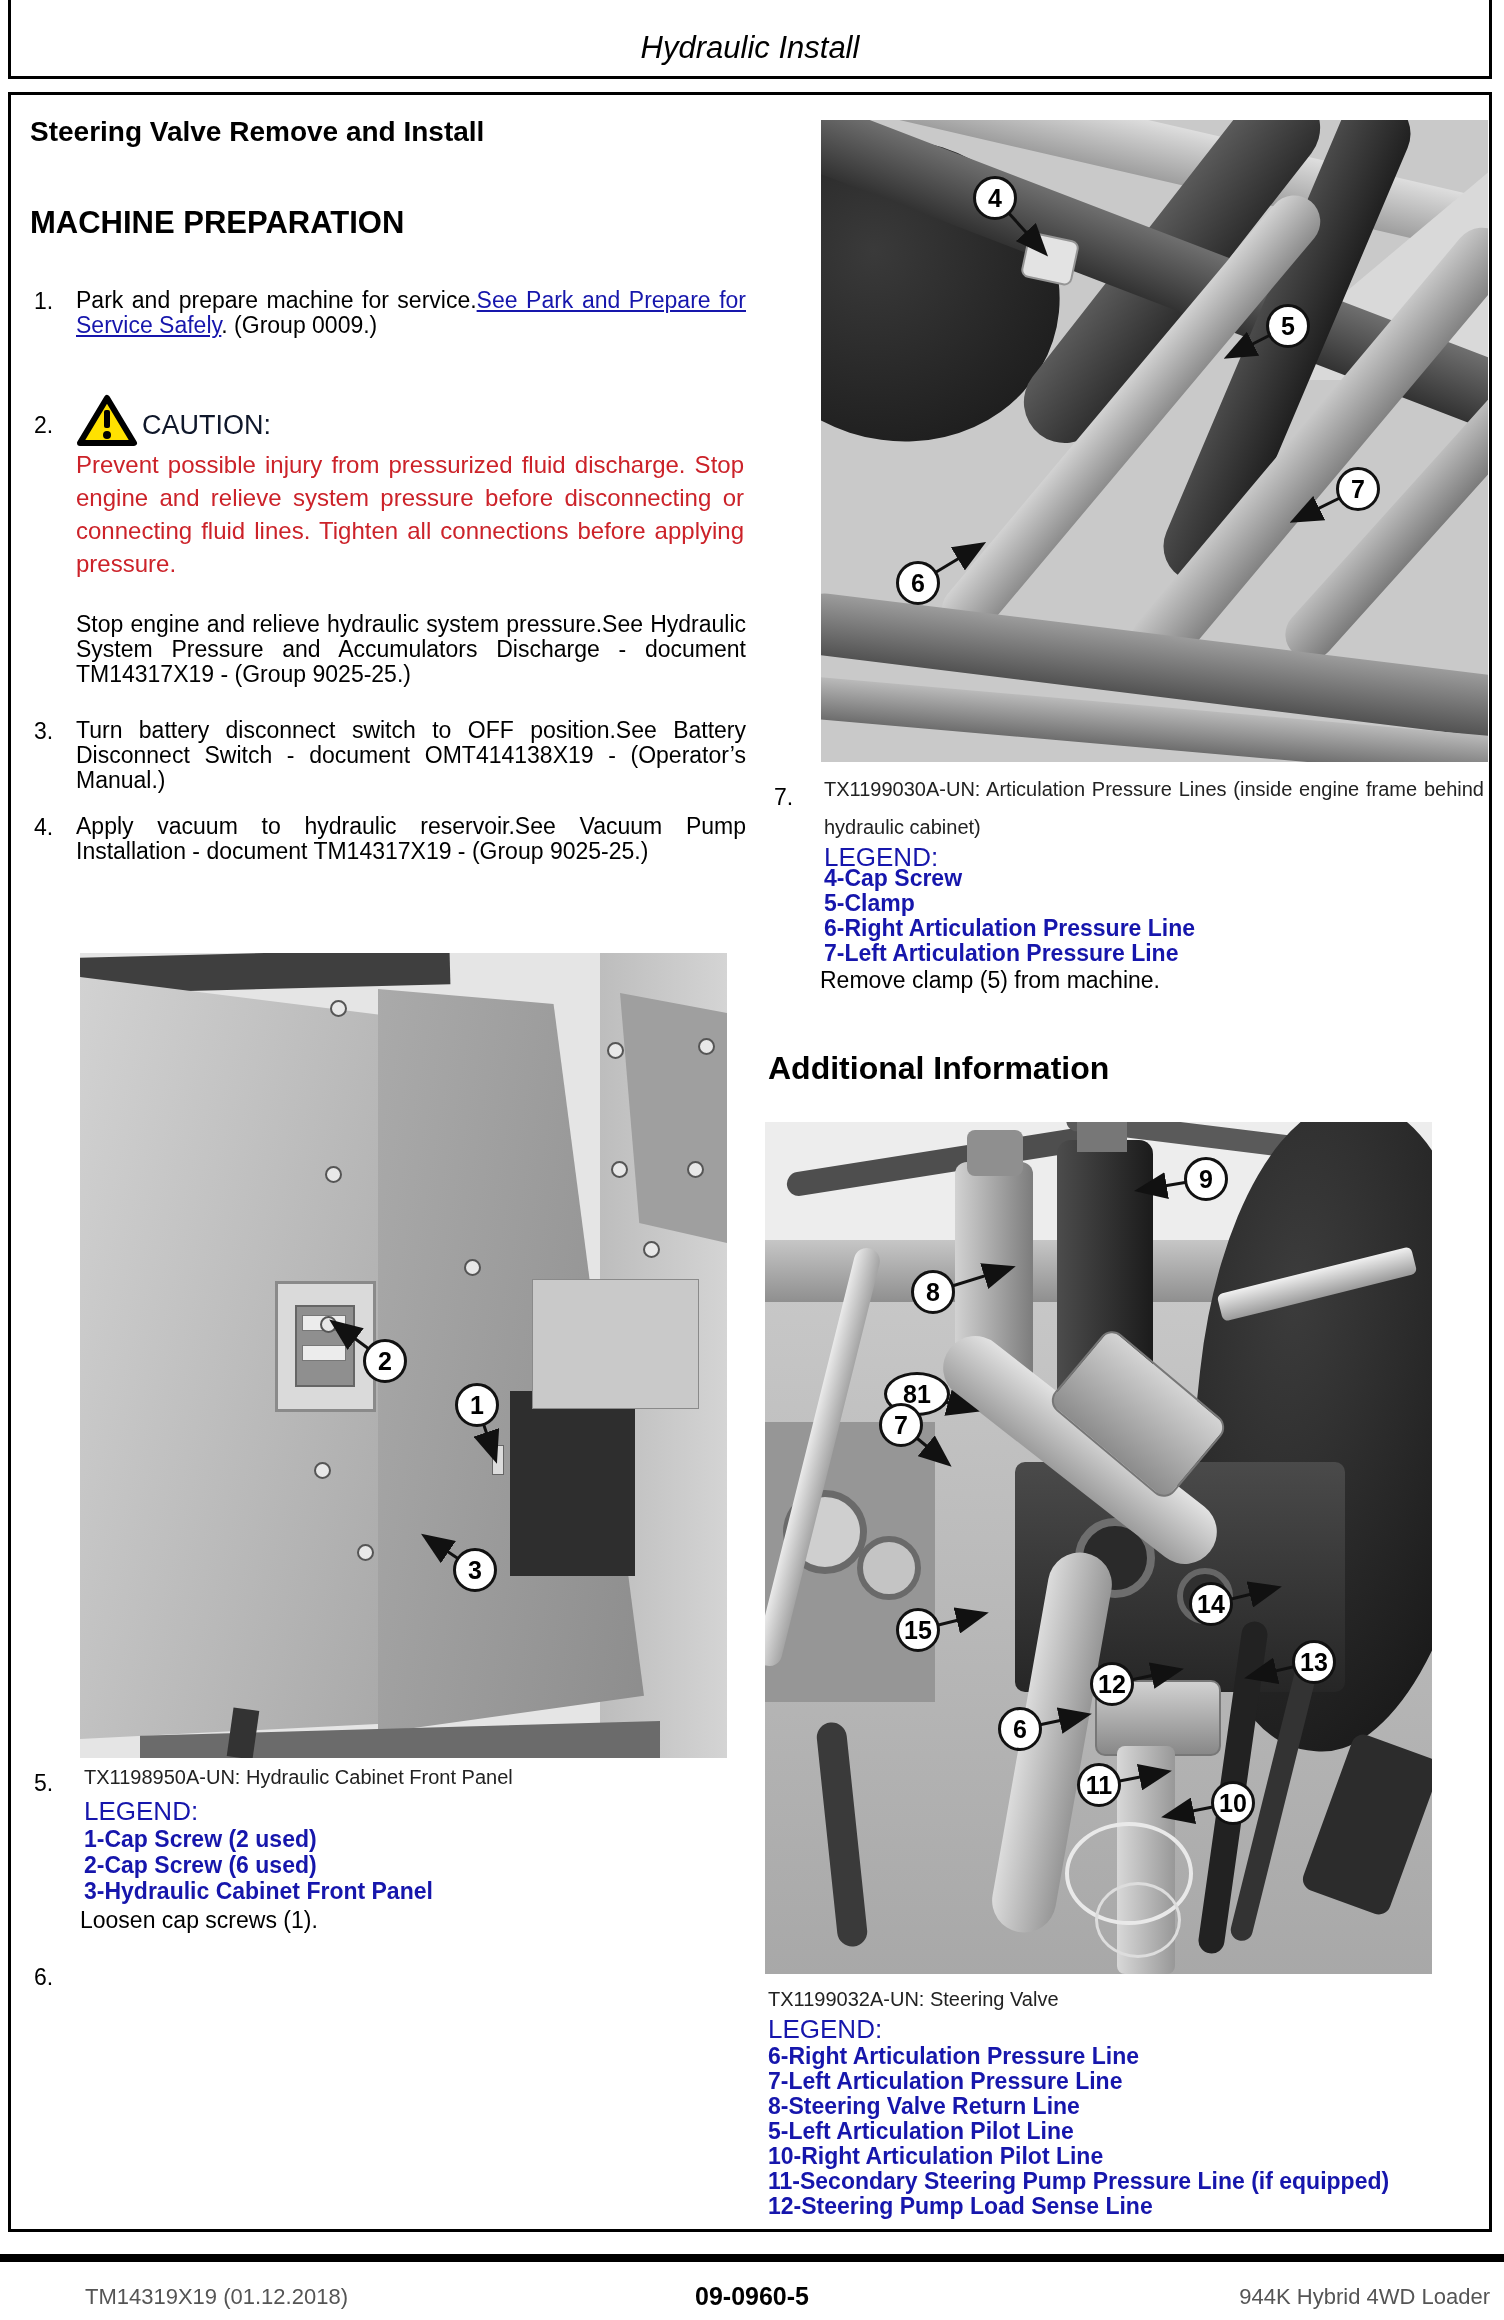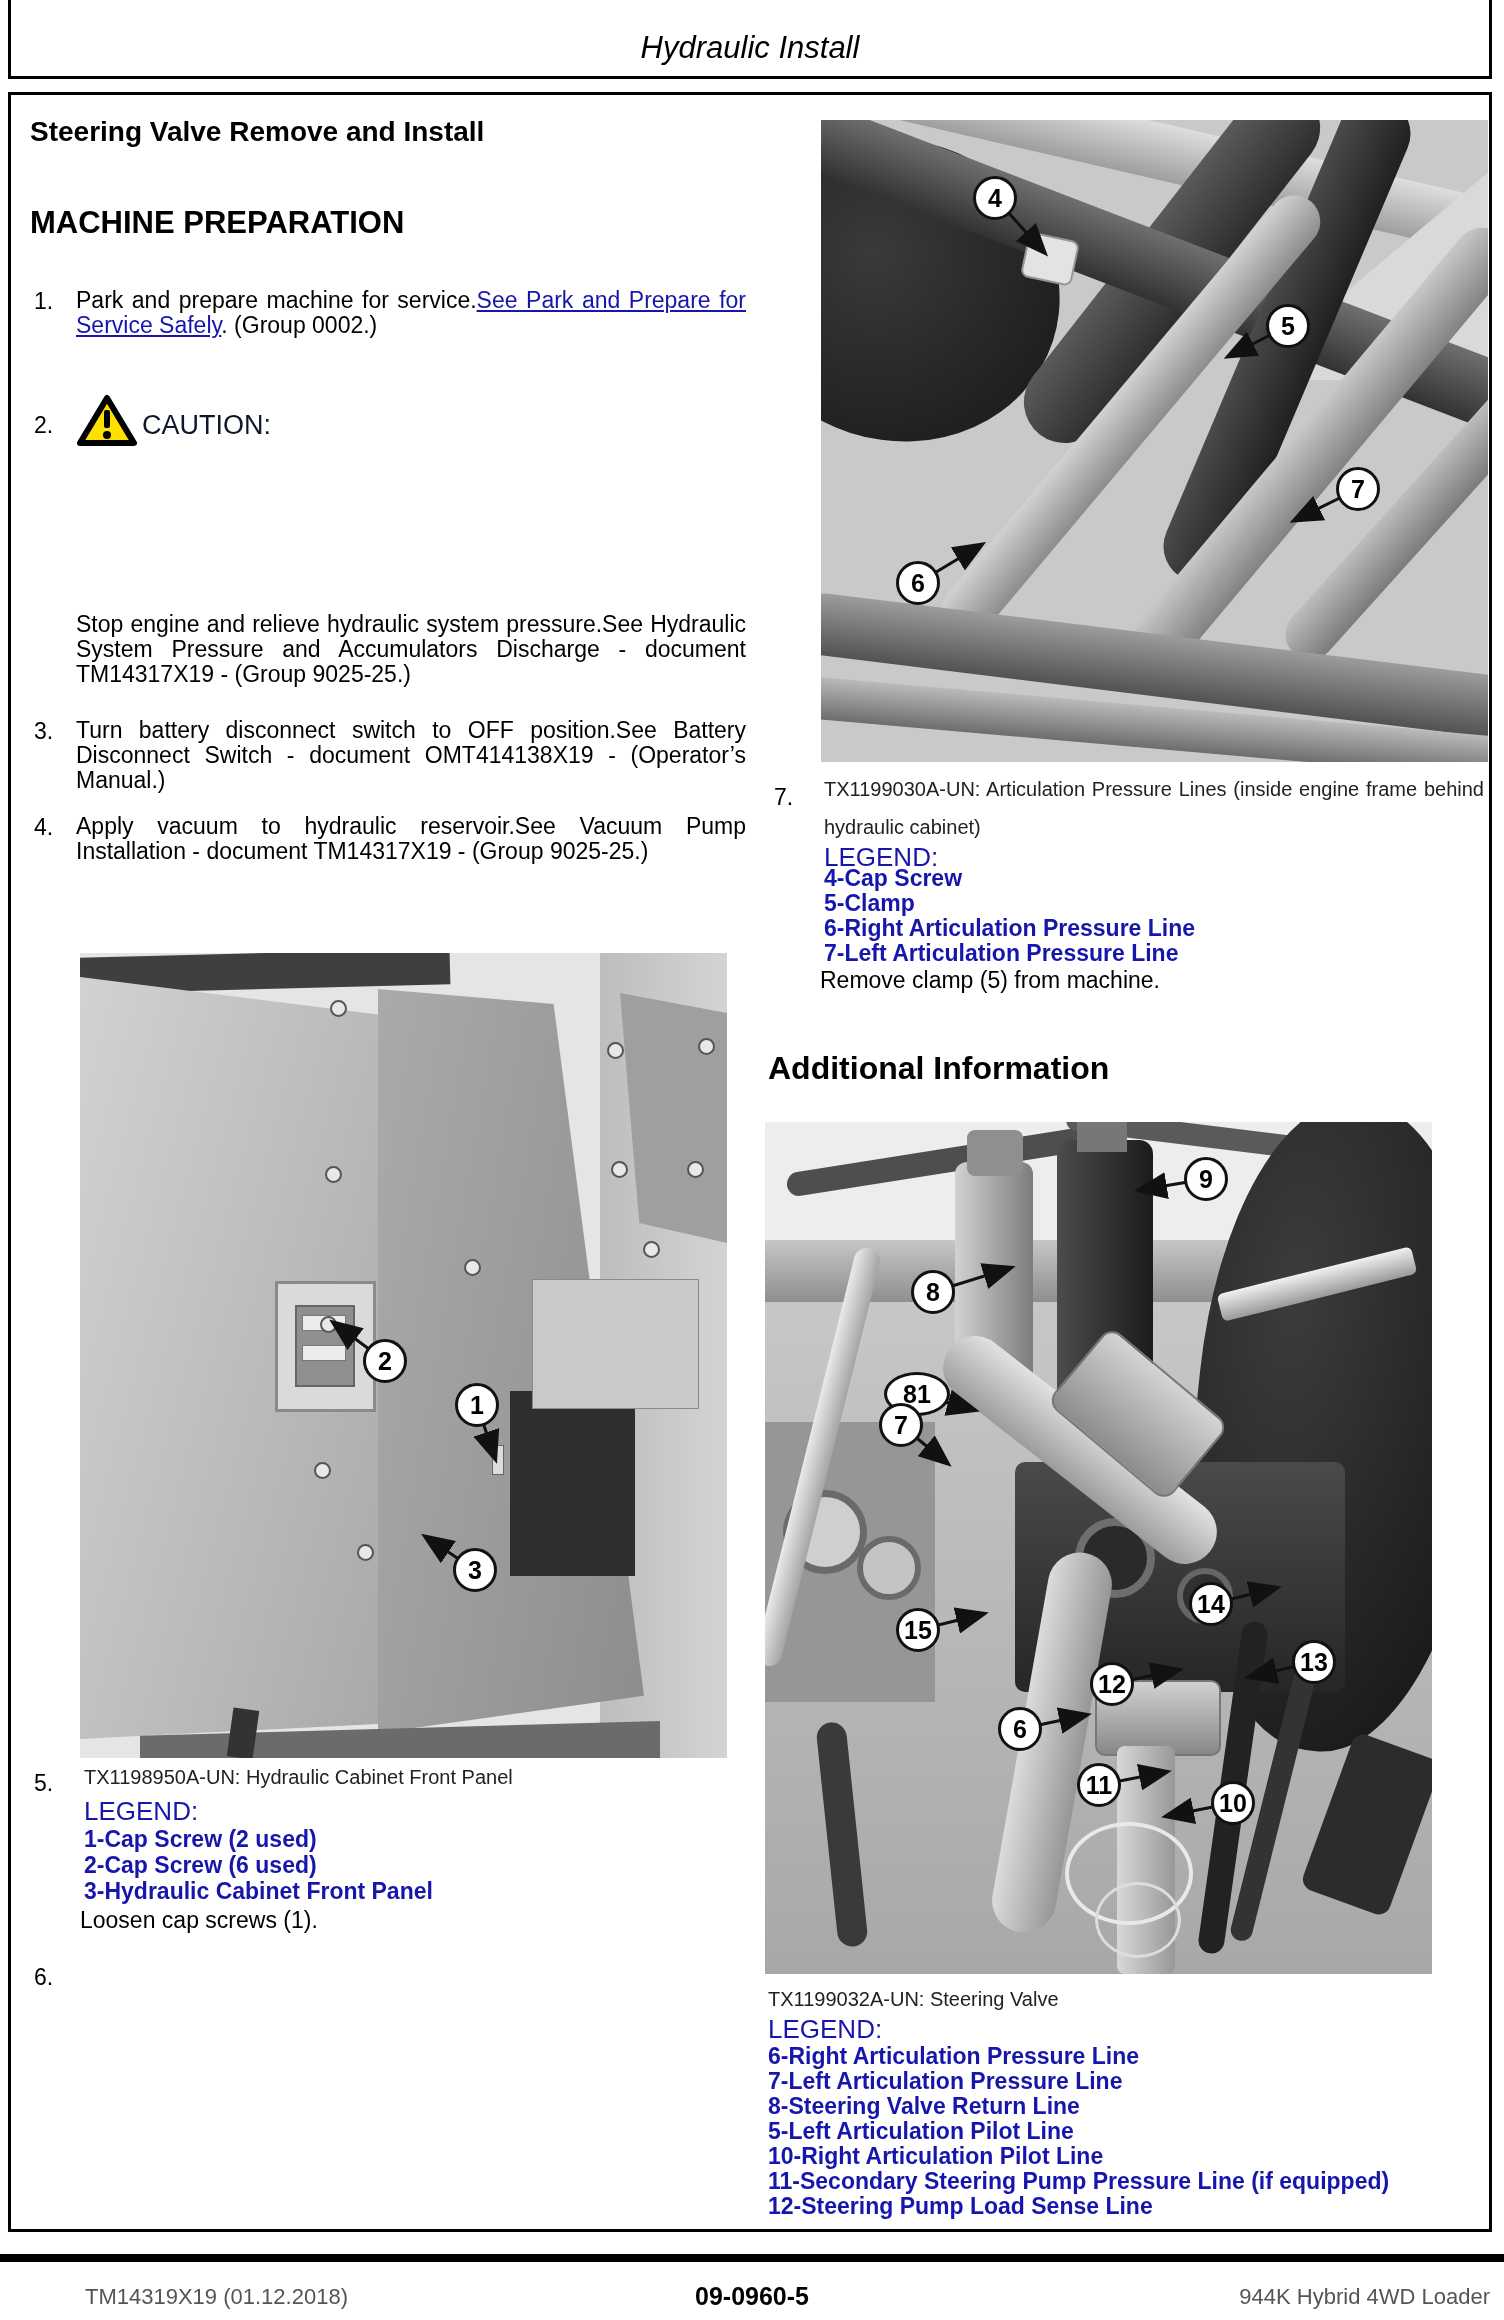--- a/index.html
+++ b/index.html
@@ -37,29 +37,30 @@
 
   <div class="box" style="left:8px;top:-3px;width:1484px;height:82px;"></div>
   <div class="t header-title" style="left:8px;top:30px;">Hydraulic Install</div>
 
   <div class="box" style="left:8px;top:92px;width:1484px;height:2140px;"></div>
 
   <div class="t doc-title" style="left:30px;top:116px;">Steering Valve Remove and Install</div>
   <div class="t sec-title" style="left:30px;top:205px;">MACHINE PREPARATION</div>
 
   <div class="t num" style="left:34px;top:288px;">1.</div>
-  <div class="t body-txt" style="left:76px;top:288px;width:670px;"><span>Park and prepare machine for service.</span><span class="link">See Park and Prepare for Service Safely</span><span>. (Group 0002.)</span></div>
+  <div class="t body-txt" style="left:76px;top:288px;width:670px;"><span>Park and prepare machine for service.</span><span class="link">See Park and Prepare for Service Safely</span><span>. (Group 0009.)</span></div>
 
   <div class="t num" style="left:34px;top:412px;">2.</div>
   <svg class="t" style="left:76px;top:394px;" width="62" height="54" viewBox="0 0 62 54">
     <path d="M31 4 L58 49 L4 49 Z" fill="#FFE100" stroke="#000" stroke-width="6" stroke-linejoin="round"></path>
     <rect x="28" y="16" width="6" height="18" rx="2" fill="#000"></rect>
     <circle cx="31" cy="41" r="4" fill="#000"></circle>
   </svg>
   <div class="t caution-label" style="left:142px;top:410px;">CAUTION:</div>
+  <div class="t warn-txt" style="left:76px;top:448px;width:668px;">Prevent possible injury from pressurized fluid discharge. Stop engine and relieve system pressure before disconnecting or connecting fluid lines. Tighten all connections before applying pressure.</div>
   <div class="t body-txt" style="left:76px;top:612px;width:670px;">Stop engine and relieve hydraulic system pressure.See Hydraulic System Pressure and Accumulators Discharge - document TM14317X19 - (Group 9025-25.)</div>
 
   <div class="t num" style="left:34px;top:718px;">3.</div>
   <div class="t body-txt" style="left:76px;top:718px;width:670px;">Turn battery disconnect switch to OFF position.See Battery Disconnect Switch - document OMT414138X19 - (Operator’s Manual.)</div>
 
   <div class="t num" style="left:34px;top:814px;">4.</div>
   <div class="t body-txt" style="left:76px;top:814px;width:670px;">Apply vacuum to hydraulic reservoir.See Vacuum Pump Installation - document TM14317X19 - (Group 9025-25.)</div>
 
   <div class="figure" style="left:821px;top:120px;width:667px;height:642px;background:#c9c9c9;">
     <div class="tube" style="left:-90px;top:20px;width:330px;height:300px;border-radius:50%;background:radial-gradient(circle at 40% 40%,#3a3a3a,#161616);transform:rotate(18deg);"></div>

